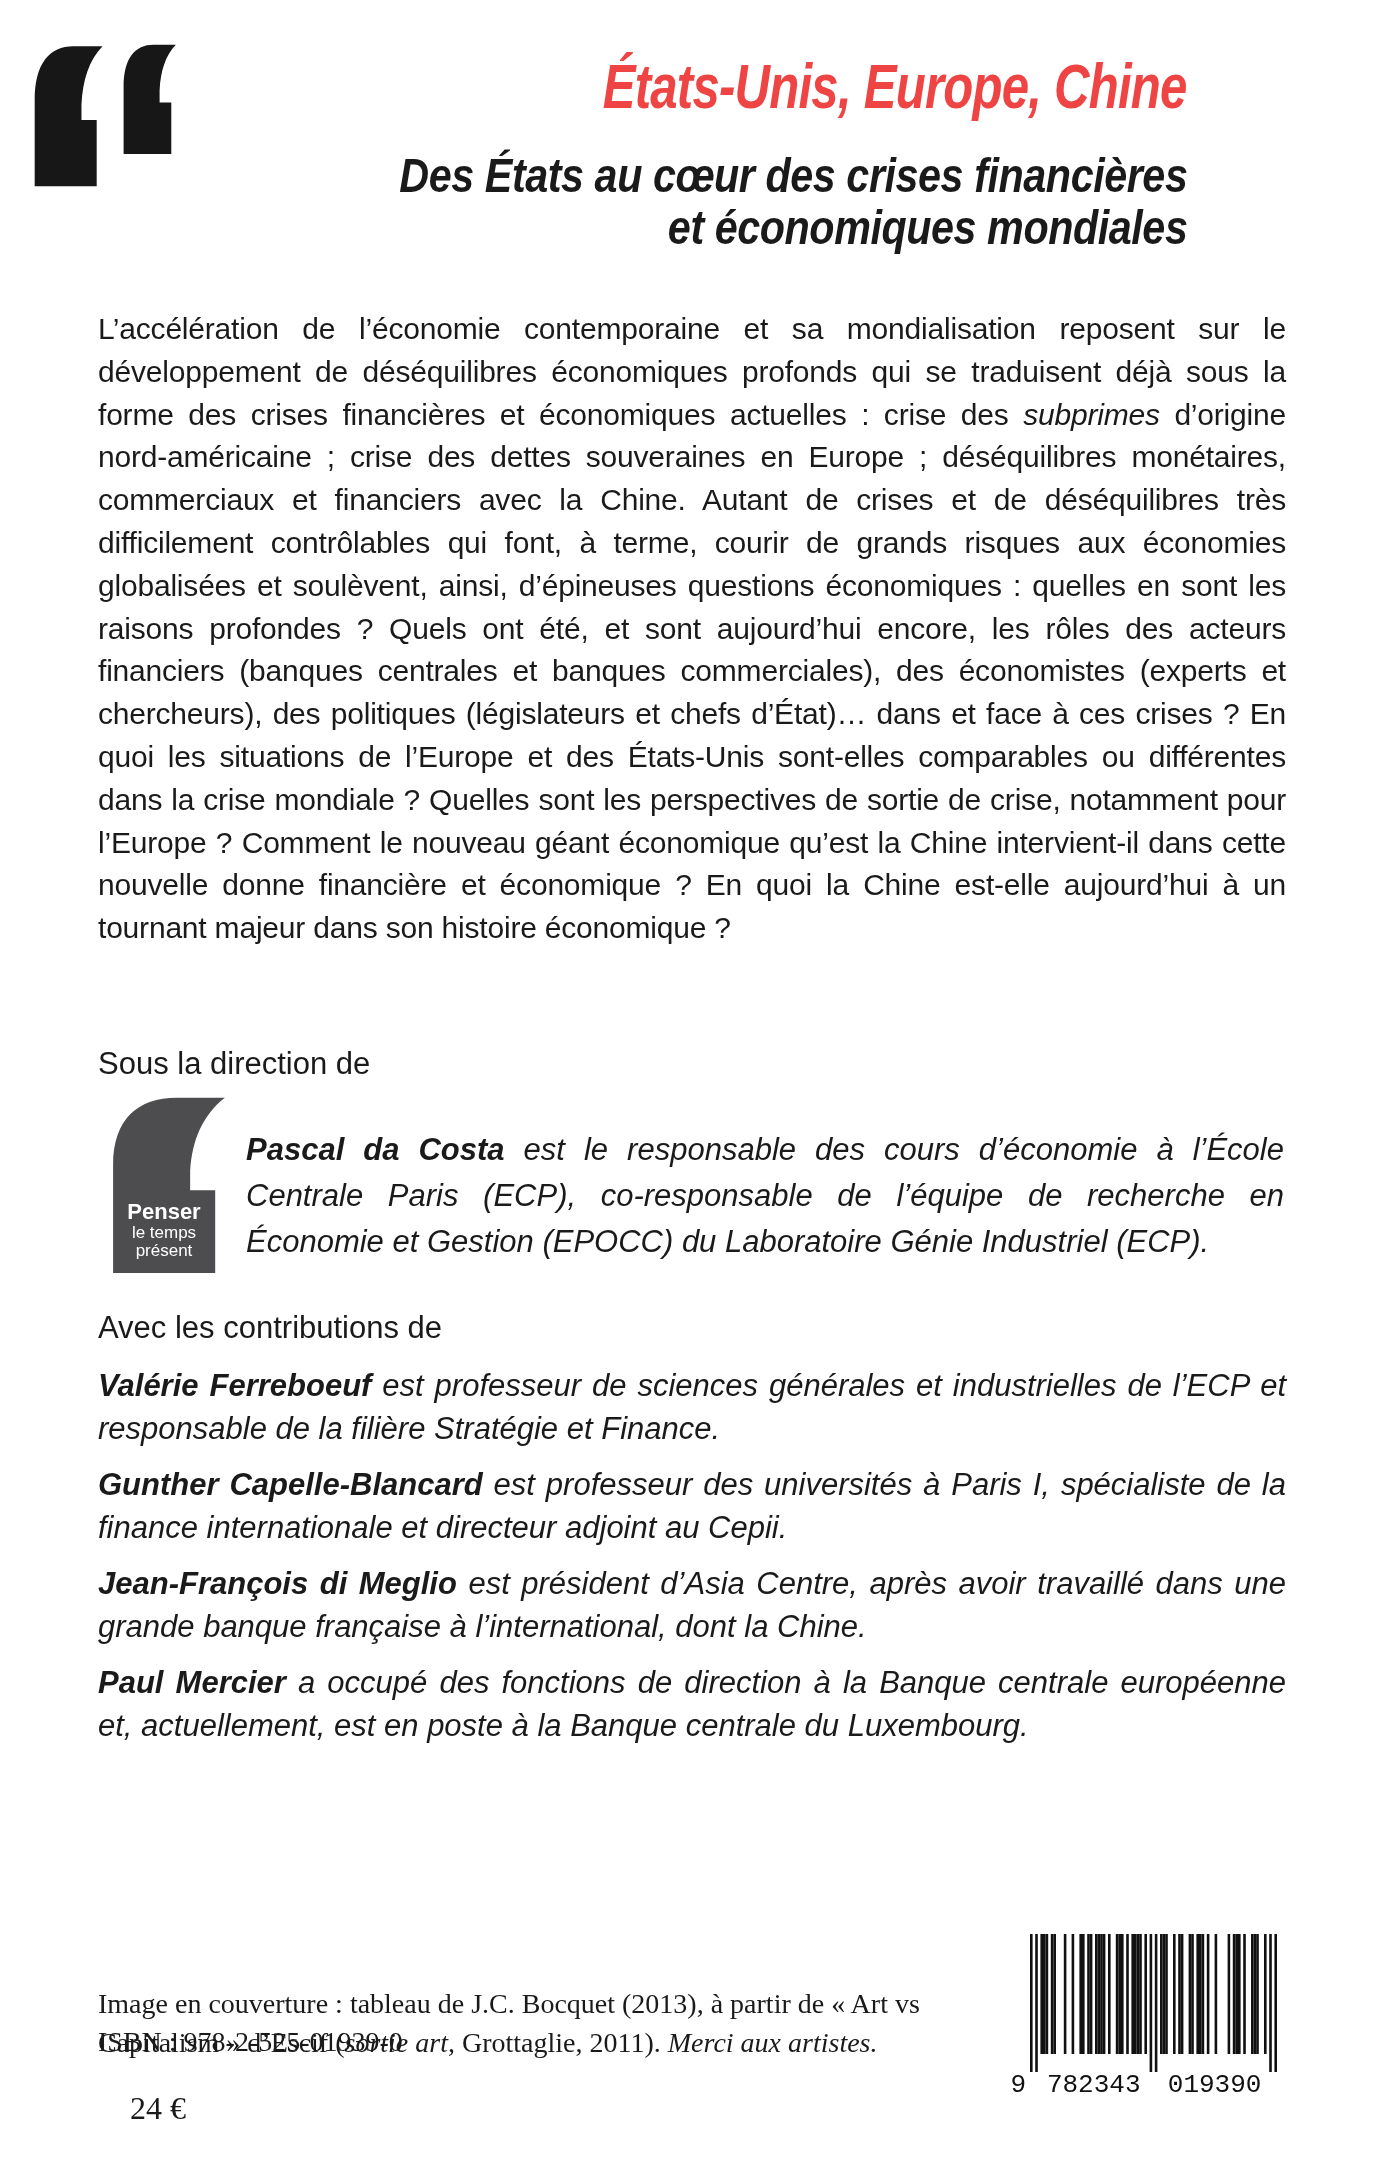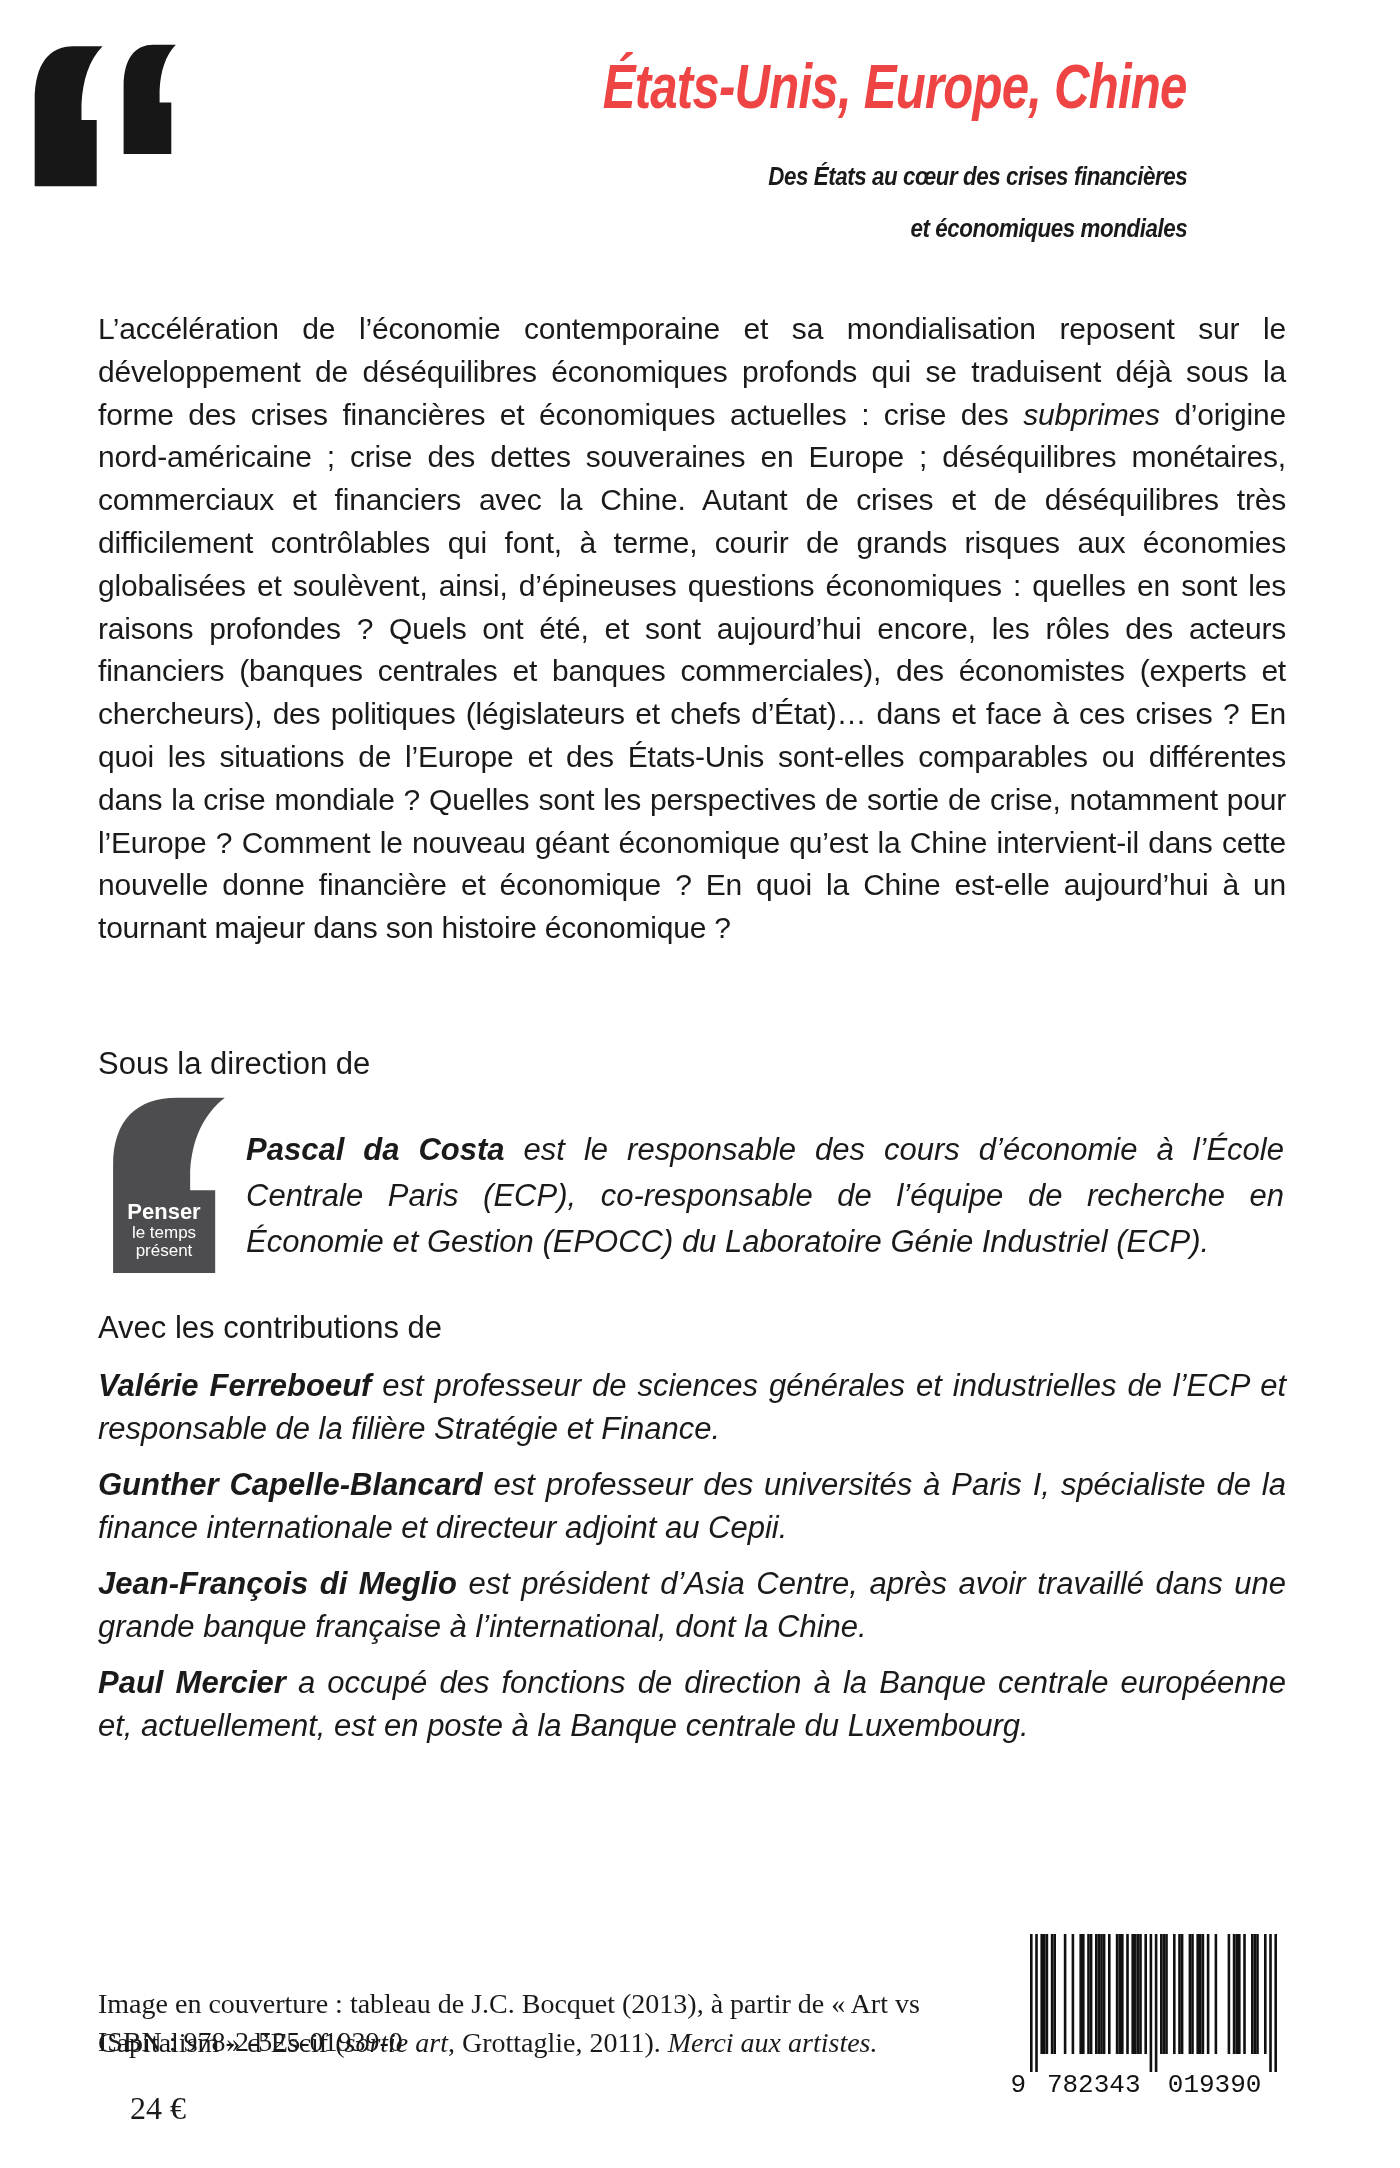--- a/index.html
+++ b/index.html
@@ -16,21 +16,21 @@
   
   .big-quote{left:30px;top:40px;width:152px;height:152px;}
   .title{
     top:50px;right:213px;
     font-size:63px;font-weight:700;letter-spacing:-1px;
     white-space:nowrap;
   }
   .title .squeeze{display:inline-block;transform:scaleX(0.78);transform-origin:right top;}
   .subtitle{
     top:150px;right:213px;
-    font-size:26px;font-weight:700;font-style:italic;
+    font-size:48px;font-weight:700;font-style:italic;
     line-height:52px;text-align:right;letter-spacing:-0.5px;
   }
   .subtitle .squeeze{display:inline-block;transform:scaleX(0.86);transform-origin:right top;}
   
   .synopsis{
     left:98px;top:278px;width:1188px;
     font-size:30px;line-height:42.8px;
     text-align:justify;letter-spacing:-0.2px;
   }
   

